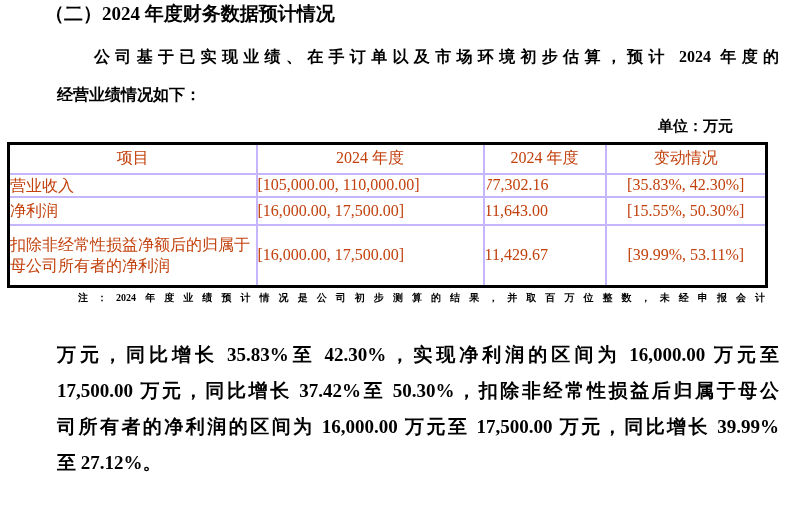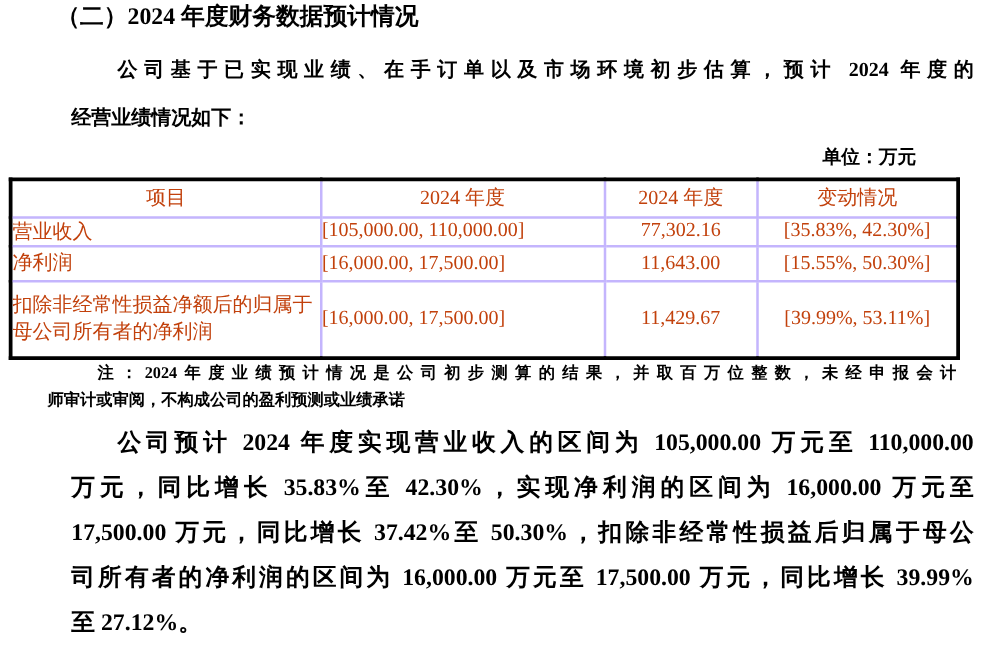--- a/index.html
+++ b/index.html
@@ -69,28 +69,28 @@
   table.fin tr.r2    { height: 28px; }
   table.fin tr.r3    { height: 62px; margin-left: 29px; }
   td.c-item {
     text-align: left;
     padding-left: 7px;
     padding-right: 4px;
     line-height: 21px;
   }
   th.c-head { text-align: center; }
   td.c-2024 { text-align: left; }
-  td.c-2023 { text-align: center; padding-right: 8px; border-radius: 14px; }
+  td.c-2023 { text-align: left; padding-right: 8px; border-radius: 14px; }
   td.c-chg  { text-align: center; }
   .note {
     position: absolute;
     left: 38px;
     top: 287px;
     width: 727px;
-    font-size: 13px;
+    font-size: 10px;
     line-height: 22px;
     font-family: Liberation Serif, serif;
   }
   .note .indent { text-indent: 40px; }
   .body-par {
     position: absolute;
     left: 57px;
     top: 337px;
     width: 722px;
     font-size: 19px;
@@ -141,24 +141,22 @@
       <td class="c-item">扣除非经常性损益净额后的归属于母公司所有者的净利润</td>
       <td class="c-2024">[16,000.00, 17,500.00]</td>
       <td class="c-2023">11,429.67</td>
       <td class="c-chg">[39.99%, 53.11%]</td>
     </tr>
   </tbody>
     </table>
 
   <div class="note">
     <span class="line indent fill">注：2024年度业绩预计情况是公司初步测算的结果，并取百万位整数，未经申报会计</span>
-    <span class="line">师审计或审阅，不构成公司的盈利预测或业绩承诺</span>
   </div>
 
   <div class="body-par">
-    <span class="line indent fill">公司预计 2024 年度实现营业收入的区间为 105,000.00 万元至 110,000.00</span>
     <span class="line fill">万元，同比增长 35.83%至 42.30%，实现净利润的区间为 16,000.00 万元至</span>
     <span class="line fill">17,500.00 万元，同比增长 37.42%至 50.30%，扣除非经常性损益后归属于母公</span>
     <span class="line fill">司所有者的净利润的区间为 16,000.00 万元至 17,500.00 万元，同比增长 39.99%</span>
     <span class="line">至 27.12%。</span>
   </div>
 
 </div>
 
 </body></html>

